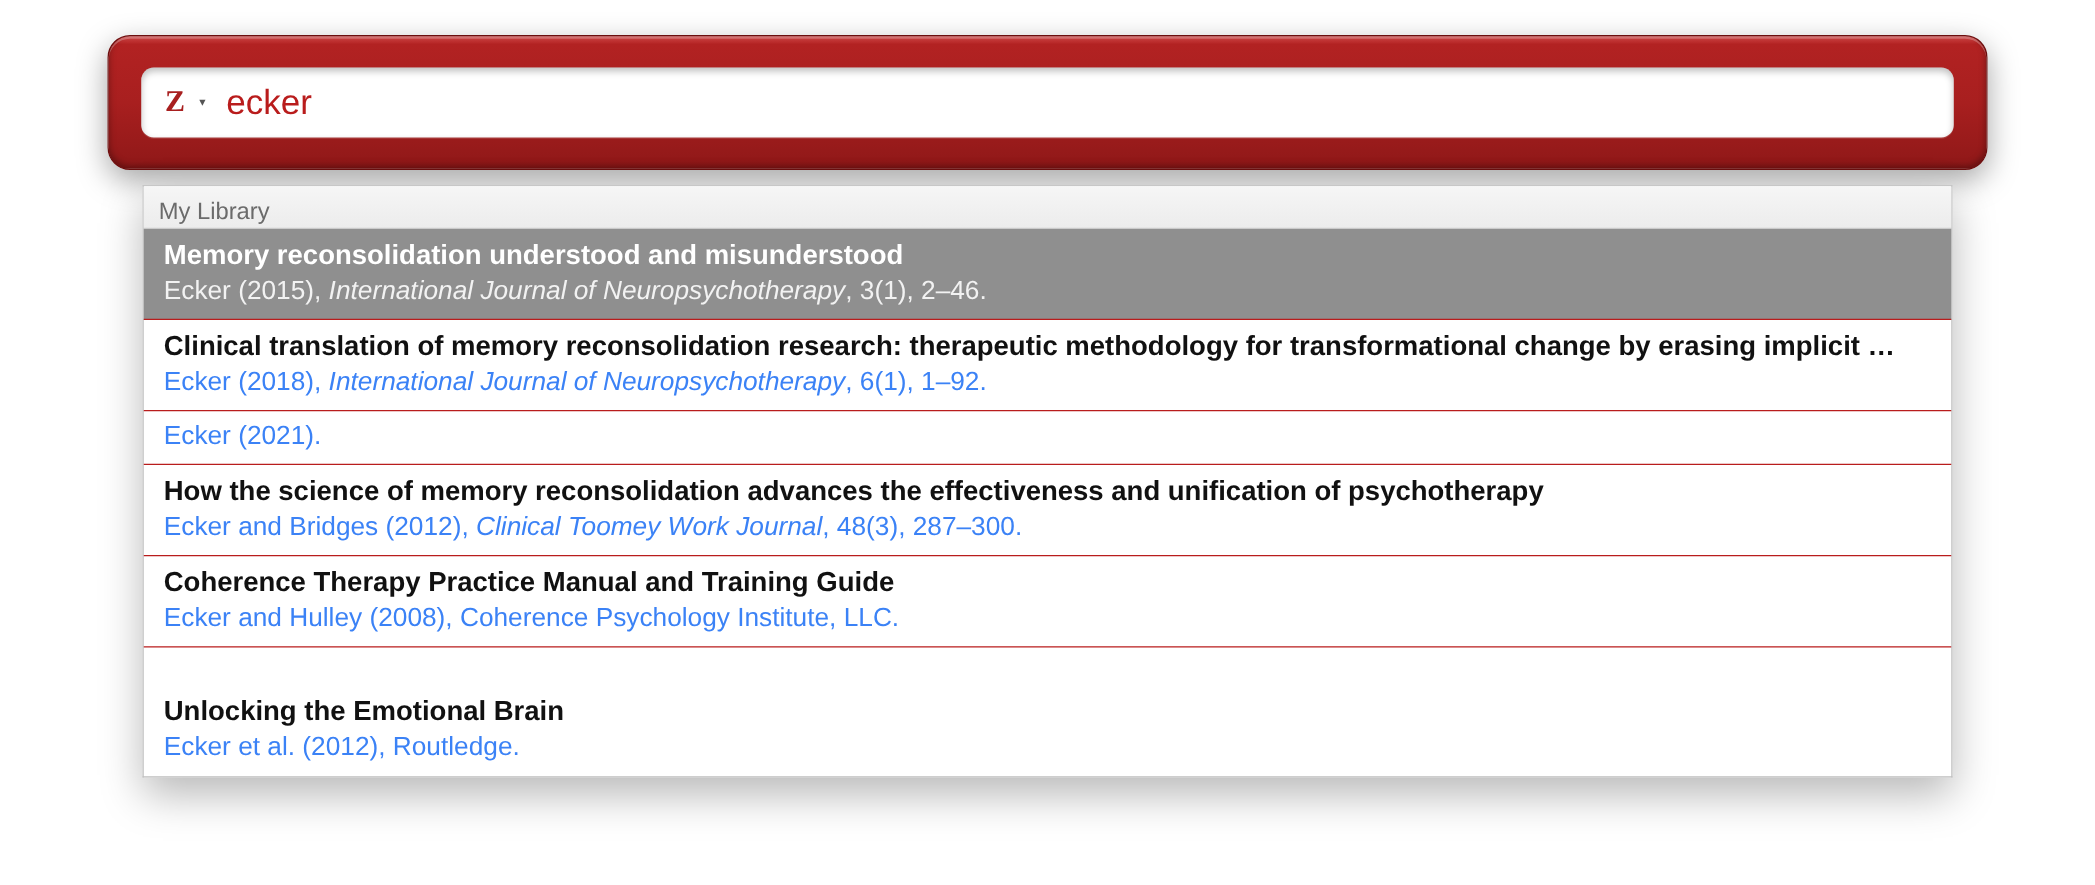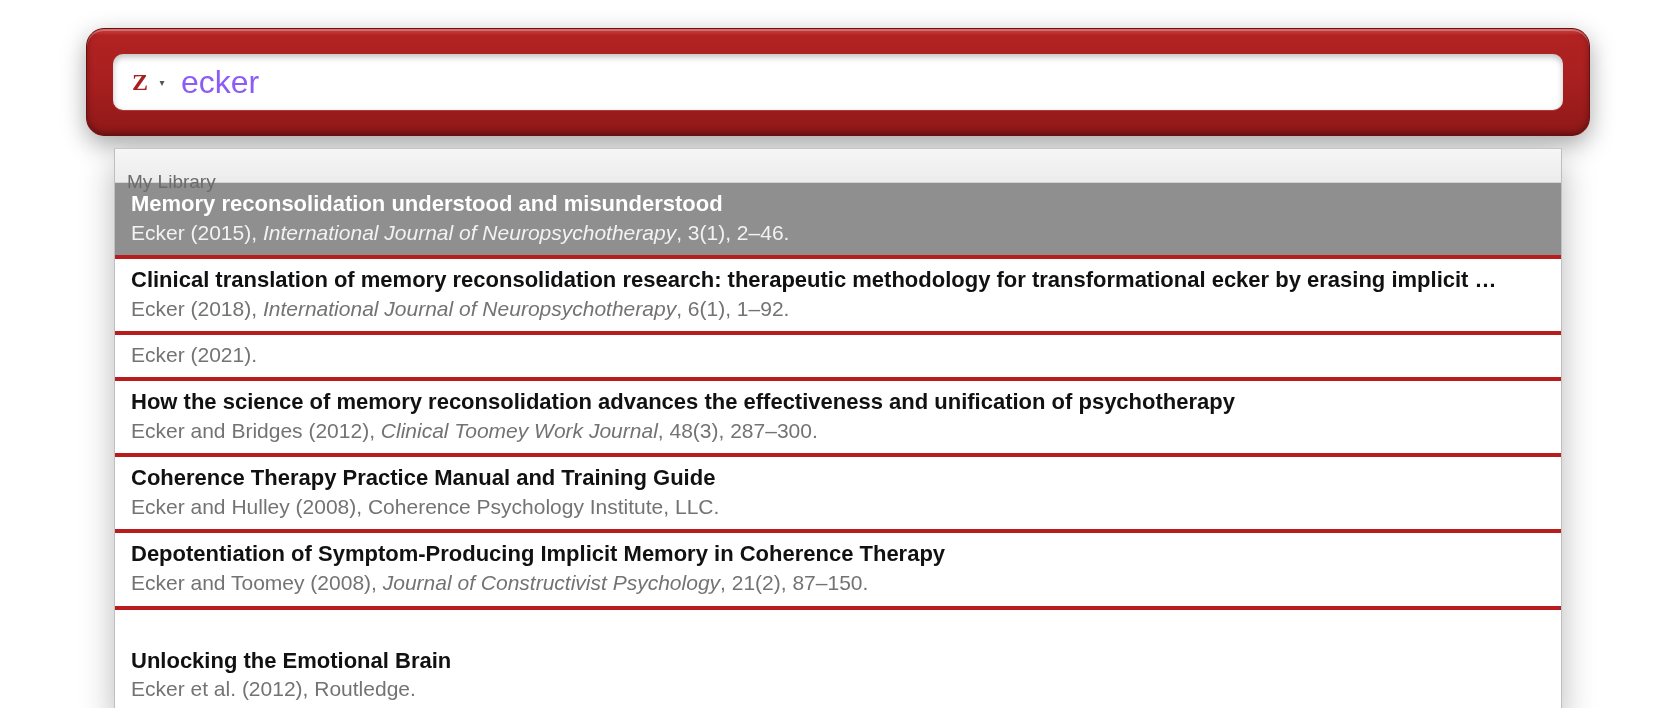--- a/index.html
+++ b/index.html
@@ -67,66 +67,66 @@
     justify-content: center;
     color: #555;
     font-size: 10px;
     user-select: none;
   }
   .search-input {
     flex: 1;
     border: none;
     outline: none;
     height: 100%;
-    font-size: 32px;
+    font-size: 28px;
     font-family: "Lucida Grande", "Helvetica Neue", Arial, sans-serif;
-    color: #8b5cf6;
+    color: #b91c1c;
     background: transparent;
     padding: 16px 4px;
   }
   .results-panel {
     position: relative;
     margin: 12px auto 0 auto;
     width: 1448px;
     background: #ffffff;
     border: 1px solid #bfbfbf;
     border-top: 1px solid #c7c7c7;
     box-shadow: 0 14px 32px rgba(0,0,0,0.28);
   }
   .results-header {
     height: 34px;
     line-height: 34px;
-    padding: 16px 12px;
+    padding: 4px 12px;
     font-size: 19px;
     color: #6b6b6b;
     background: linear-gradient(to bottom, #f6f6f6, #ececec);
     border-bottom: 1px solid #d4d4d4;
   }
   .result-item {
     padding: 6px 16px 8px 16px;
-    border-bottom: 4px solid #b91c1c;
+    border-bottom: 1px solid #b91c1c;
     cursor: default;
   }
   .result-item:last-child { border-bottom: none; margin-top: 30px; }
   .result-item.selected {
     background: #8f8f8f;
   }
   .result-title {
     font-size: 22px;
     font-weight: 700;
     color: #111;
     white-space: nowrap;
     overflow: hidden;
     text-overflow: ellipsis;
     line-height: 1.35;
   }
   .result-item.selected .result-title { color: #ffffff; }
   .result-sub {
     font-size: 21px;
-    color: #737373;
+    color: #3b82f6;
     line-height: 1.35;
     white-space: nowrap;
     overflow: hidden;
     text-overflow: ellipsis;
   }
   .result-item.selected .result-sub { color: #f2f2f2; }
   .result-sub .journal { font-style: italic; }
 </style>
 </head>
 <body>
@@ -142,38 +142,34 @@
   </div>
 
   <div class="results-panel">
     <div class="results-header">My Library</div>
     <div id="results-list">
         <div class="result-item selected">
           <div class="result-title">Memory reconsolidation understood and misunderstood</div>
           <div class="result-sub"><span>Ecker (2015)</span>, <span class="journal">International Journal of Neuropsychotherapy</span>, <span>3(1), 2–46.</span></div>
         </div>
         <div class="result-item">
-          <div class="result-title">Clinical translation of memory reconsolidation research: therapeutic methodology for transformational ecker by erasing implicit …</div>
+          <div class="result-title">Clinical translation of memory reconsolidation research: therapeutic methodology for transformational change by erasing implicit …</div>
           <div class="result-sub"><span>Ecker (2018)</span>, <span class="journal">International Journal of Neuropsychotherapy</span>, <span>6(1), 1–92.</span></div>
         </div>
         <div class="result-item">
           <div class="result-sub"><span>Ecker (2021).</span></div>
         </div>
         <div class="result-item">
           <div class="result-title">How the science of memory reconsolidation advances the effectiveness and unification of psychotherapy</div>
           <div class="result-sub"><span>Ecker and Bridges (2012)</span>, <span class="journal">Clinical Toomey Work Journal</span>, <span>48(3), 287–300.</span></div>
         </div>
         <div class="result-item">
           <div class="result-title">Coherence Therapy Practice Manual and Training Guide</div>
           <div class="result-sub"><span>Ecker and Hulley (2008), Coherence Psychology Institute, LLC.</span></div>
         </div>
         <div class="result-item">
-          <div class="result-title">Depotentiation of Symptom-Producing Implicit Memory in Coherence Therapy</div>
-          <div class="result-sub"><span>Ecker and Toomey (2008)</span>, <span class="journal">Journal of Constructivist Psychology</span>, <span>21(2), 87–150.</span></div>
-        </div>
-        <div class="result-item">
           <div class="result-title">Unlocking the Emotional Brain</div>
           <div class="result-sub"><span>Ecker et al. (2012), Routledge.</span></div>
         </div>
       </div>
   </div>
 
 </div>
 
 </body></html>

